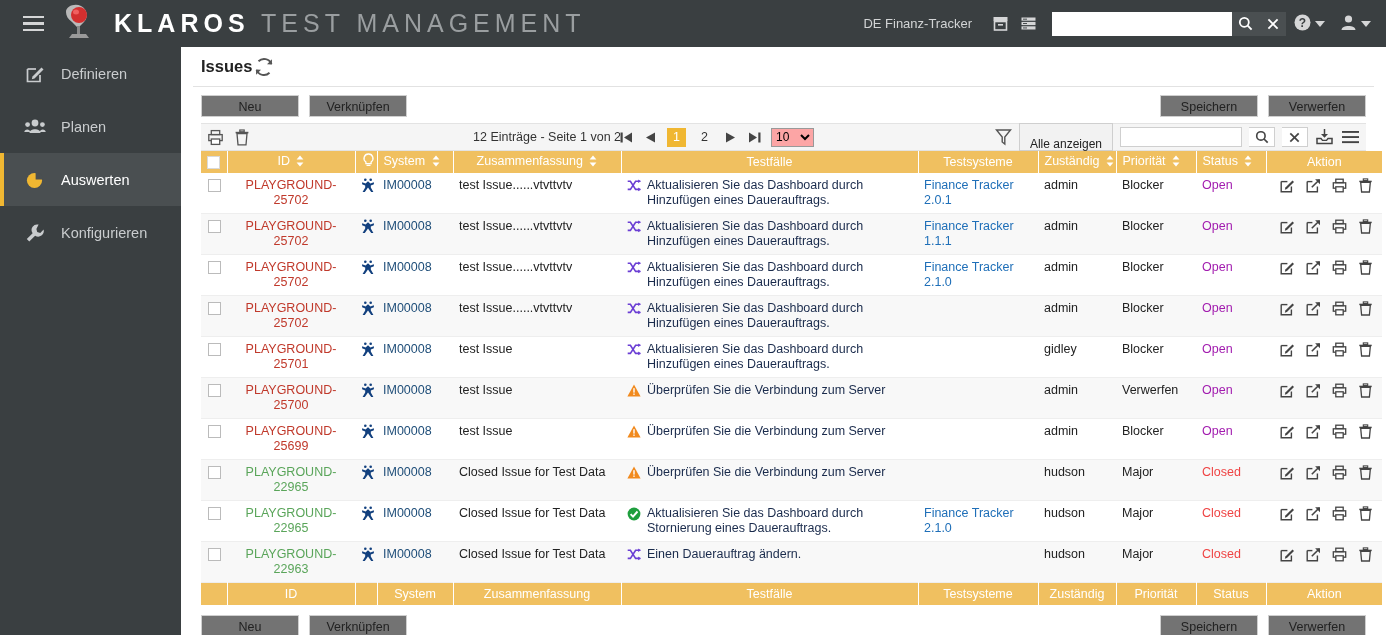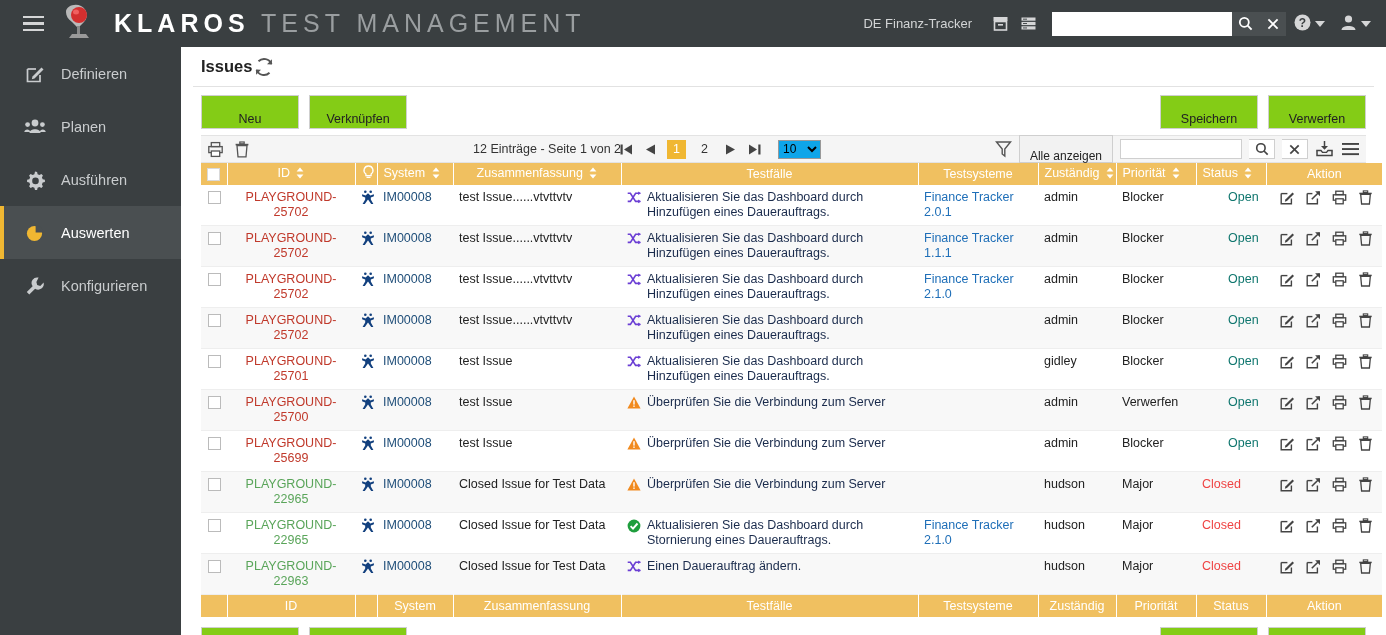--- a/index.html
+++ b/index.html
@@ -86,44 +86,44 @@
   }
   .page-title { font-size: 16.5px; font-weight: bold; color: #222; }
   .refresh-btn { cursor: pointer; display: flex; align-items: center; }
 
   .btnrow {
     display: flex; align-items: center; justify-content: space-between;
     padding: 8px 8px 6px 8px;
   }
   .btngrp { display: flex; gap: 10px; }
   .btn {
-    min-width: 98px; height: 22px; background: #84cc16; border: 1px solid #cfcfcf;
+    min-width: 98px; height: 22px; background: #737373; border: 1px solid #cfcfcf;
     font-family: "Liberation Sans", sans-serif; font-size: 12.5px; color: #222;
-    cursor: pointer; padding: 16px 12px;
+    cursor: pointer; padding: 4px 12px;
   }
 
   
   .toolbar {
     display: flex; align-items: center; height: 28px; background: #f5f5f5;
     border-top: 1px solid #e3e3e3; border-bottom: 1px solid #e3e3e3;
     padding: 0 6px; margin: 0 8px; position: relative;
   }
   .tb-left { display: flex; align-items: center; gap: 10px; }
   .tb-ico { cursor: pointer; display: flex; align-items: center; }
   .entries { position: absolute; left: 272px; font-size: 12.5px; color: #333; }
   .pager { position: absolute; left: 418px; display: flex; align-items: center; gap: 9px; }
   .pg-ico { cursor: pointer; display: flex; align-items: center; }
   .pg-num {
     min-width: 19px; height: 19px; display: flex; align-items: center; justify-content: center;
     font-size: 12.5px; cursor: pointer; color: #333; padding: 0 4px;
   }
   .pg-num.active { background: #f0b732; color: #ffffff; }
   .pg-select {
     height: 19px; font-family: "Liberation Sans", sans-serif; font-size: 12px;
-    border: 1px solid #999; background: #0ea5e9; margin-left: 7px;
+    border: 1px solid #999; background: #fca5a5; 
   }
   .tb-right {
     position: absolute; right: 6px; display: flex; align-items: center; gap: 7px;
   }
   .tb-right .btn-small {
     height: 20px; background: #f2f2f2; border: 1px solid #cfcfcf; font-size: 12px;
     font-family: "Liberation Sans", sans-serif; cursor: pointer; padding: 13px 10px; color: #222;
   }
   .filter-input {
     width: 122px; height: 20px; border: 1px solid #cfcfcf; outline: none;
@@ -172,21 +172,21 @@
     display: inline-block; cursor: pointer; margin-top: 1px;
   }
   .hdchk {
     width: 13px; height: 13px; border: 1px solid #d9d9d9; background: #ffffff;
     display: inline-block; cursor: pointer; vertical-align: middle;
   }
   .id-open   { color: #c0392b; }
   .id-closed { color: #5aa55a; }
   .sys-link  { color: #1f4e79; }
   .ts-link   { color: #1f6fb8; }
-  .st-open   { color: #0f766e; margin-left: 26px; }
+  .st-open   { color: #a21caf; }
   .st-closed { color: #ef4444; }
   .tc-cell { display: flex; gap: 6px; align-items: flex-start; }
   .tc-ico { flex: 0 0 14px; margin-top: 1px; }
   .tc-text { color: #1a2b4c; }
   .acts { display: flex; gap: 11px; justify-content: flex-start; padding-left: 8px; }
   .act-ico { cursor: pointer; }
 
   .footer-btns {
     display: flex; align-items: center; justify-content: space-between;
     padding: 10px 8px 0 8px;
@@ -296,29 +296,20 @@
           <path d="M5.5 16 C5.5 11, 16.5 11, 16.5 16 Z" fill="#c9ccce"></path>
           <circle cx="3.6" cy="7.6" r="2.4" fill="#c9ccce"></circle>
           <path d="M0.3 15 C0.3 11.6, 6.2 11.6, 6.2 15 Z" fill="#c9ccce"></path>
           <circle cx="18.4" cy="7.6" r="2.4" fill="#c9ccce"></circle>
           <path d="M15.8 15 C15.8 11.6, 21.7 11.6, 21.7 15 Z" fill="#c9ccce"></path>
         </svg>
       </span>
       <span>Planen</span>
     </div>
 
-    <div class="nav-item">
-      <span class="nav-ico">
-        <svg width="20" height="20" viewBox="0 0 20 20">
-          <path d="M10 1.4 L12.1 2 L12.6 4.2 L14.4 5 L16.4 4 L17.9 5.6 L16.9 7.5 L17.7 9.3 L19.9 9.8 L19.9 12 L17.7 12.6 L16.9 14.4 L17.9 16.3 L16.4 17.9 L14.4 16.9 L12.6 17.7 L12.1 19.9 L10 19.9 L9.4 17.7 L7.6 16.9 L5.6 17.9 L4.1 16.3 L5.1 14.4 L4.3 12.6 L2.1 12 L2.1 9.8 L4.3 9.3 L5.1 7.5 L4.1 5.6 L5.6 4 L7.6 5 L9.4 4.2 Z" fill="#c9ccce"></path>
-          <circle cx="10.5" cy="10.9" r="3.3" fill="#3a3f41"></circle>
-        </svg>
-      </span>
-      <span>Ausführen</span>
-    </div>
 
     <div class="nav-item active">
       <span class="nav-ico">
         <svg width="20" height="20" viewBox="0 0 20 20">
           <circle cx="9.5" cy="10.5" r="7.6" fill="#f0b732"></circle>
           <path d="M10.6 9.4 L10.6 1.9 A8.5 8.5 0 0 1 18.1 9.4 Z" fill="#4a4f51"></path>
         </svg>
       </span>
       <span>Auswerten</span>
     </div>

